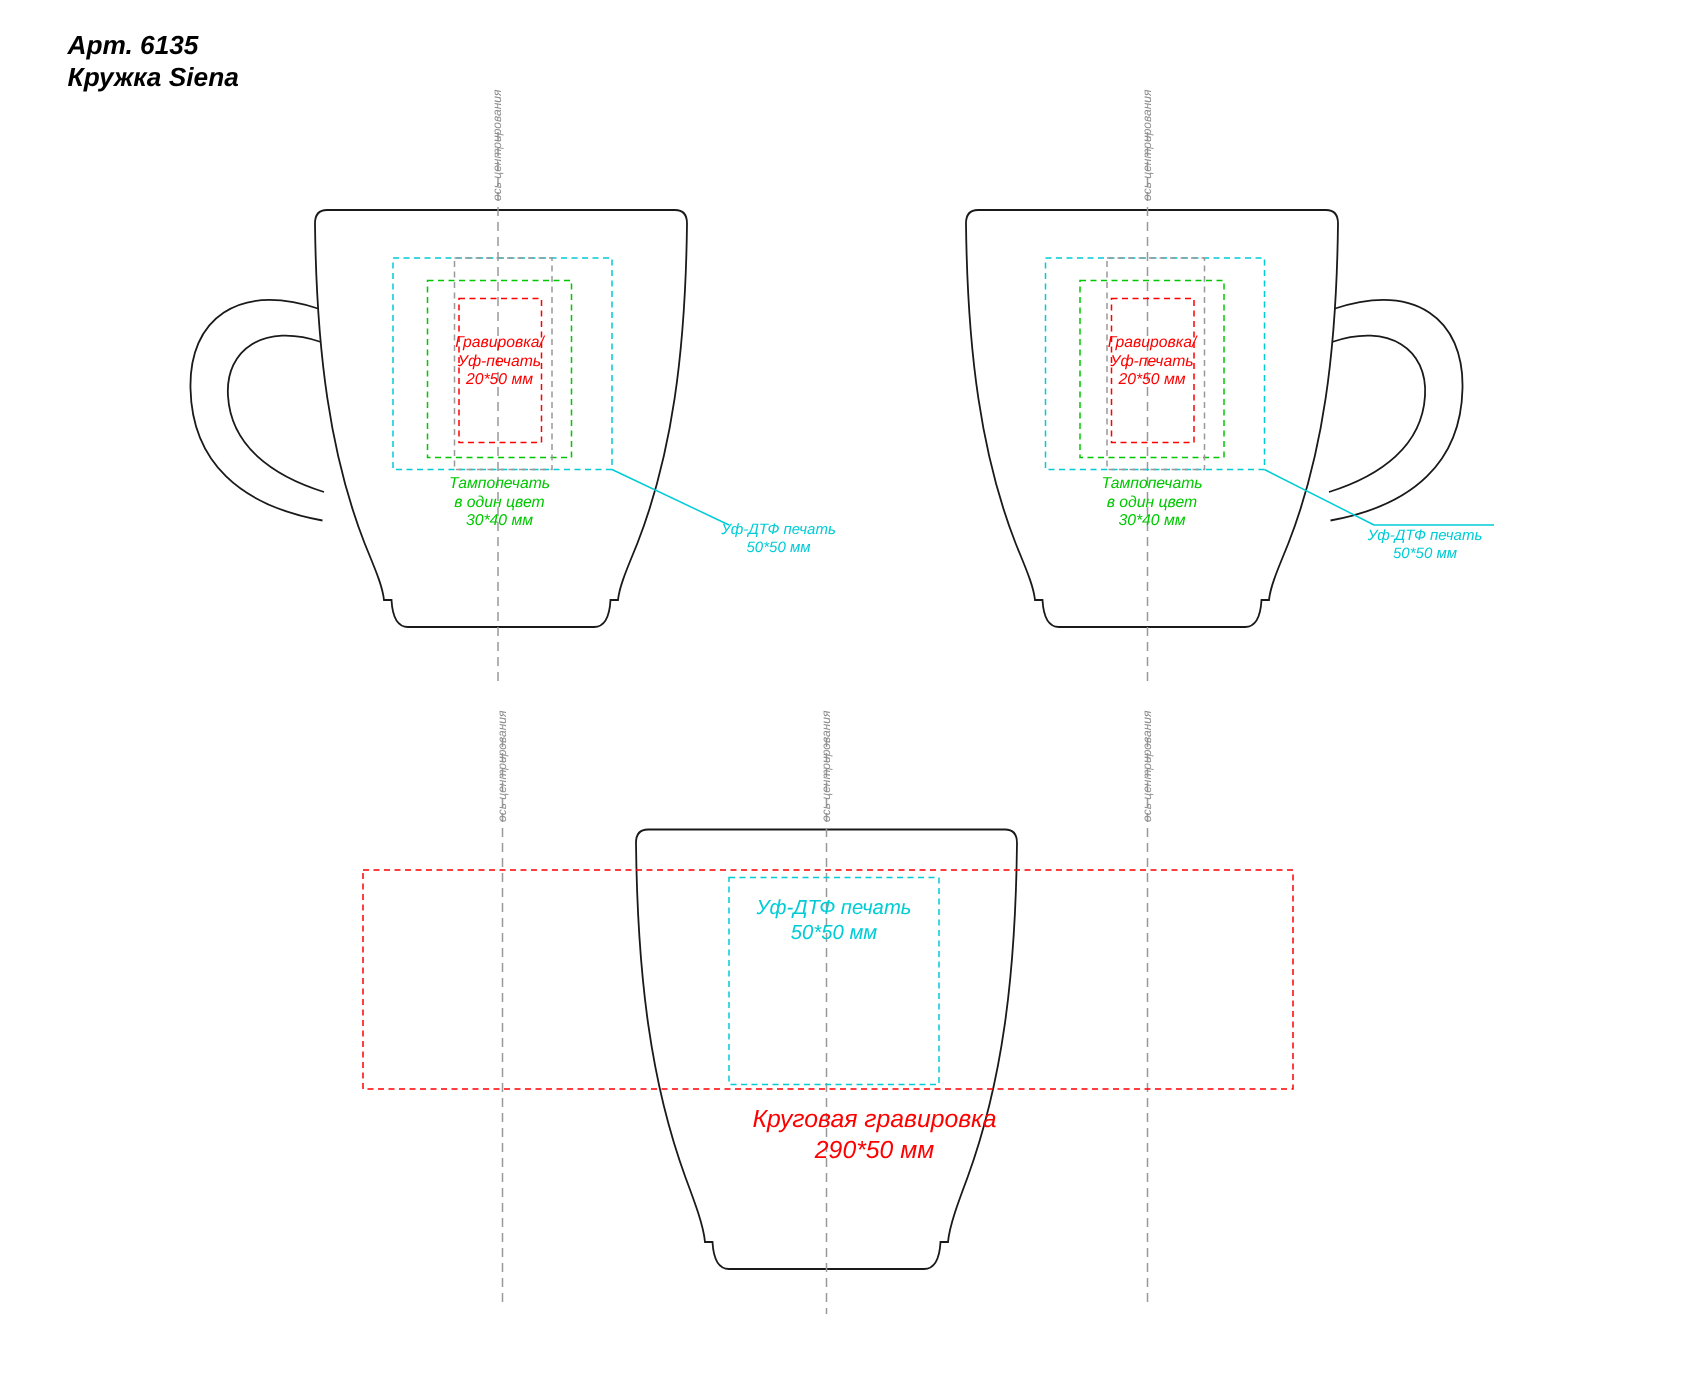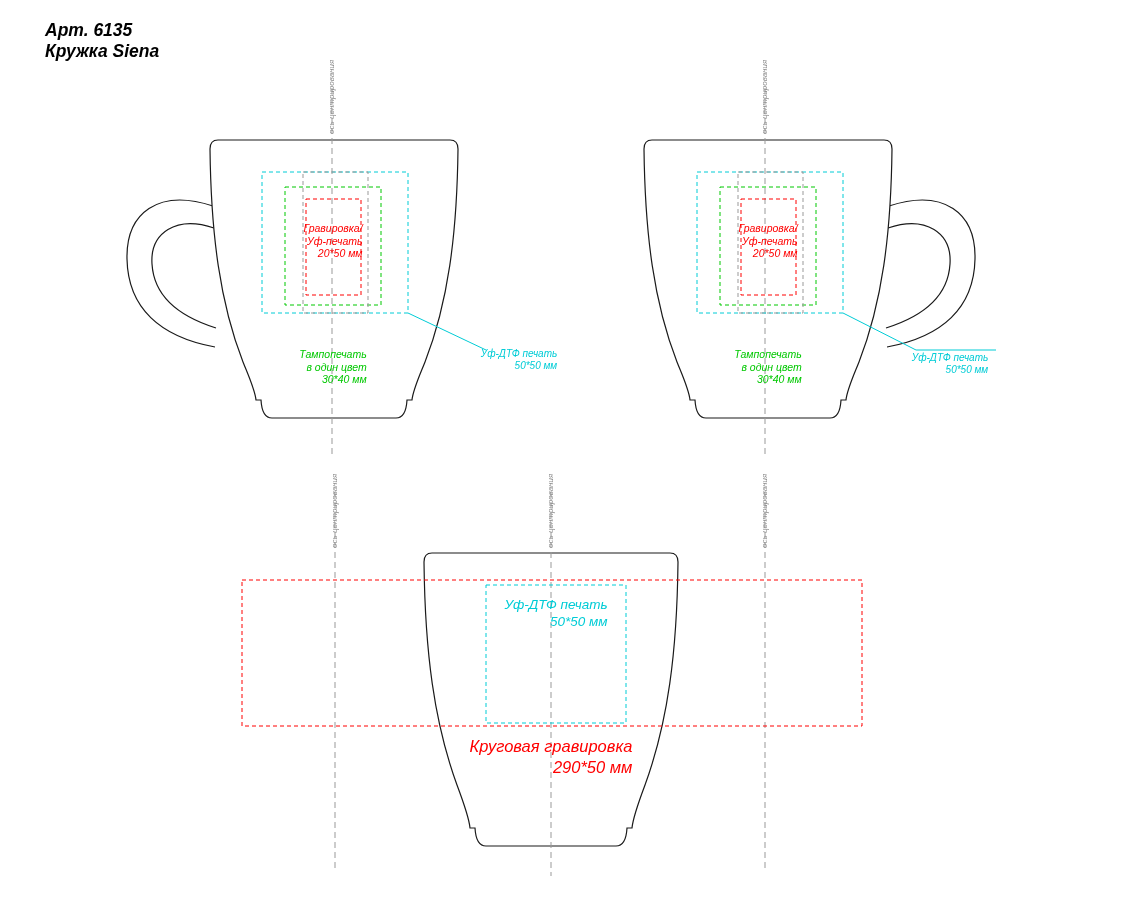--- a/index.html
+++ b/index.html
@@ -22,27 +22,27 @@
   .r-red   { fill: none; stroke: #ff0000; stroke-width: 1; stroke-dasharray: 4 3; }
   .leader  { stroke: #00ccd6; stroke-width: 1; fill: none; }
 
   .title {
     position: absolute; left: 45px; top: 20px;
     font-weight: bold; font-style: italic;
     font-size: 17.5px; line-height: 21px; color: #000000;
   }
   .label {
     position: absolute; transform: translateX(-50%);
-    text-align: right; font-style: italic; white-space: nowrap;
+    text-align: center; font-style: italic; white-space: nowrap;
   }
   .lbl-red      { color: #ff0000; font-size: 10.5px; line-height: 12.5px; }
-  .lbl-green    { color: #00c800; font-size: 10.5px; line-height: 12.5px; margin-top: 32px; }
+  .lbl-green    { color: #00c800; font-size: 10.5px; line-height: 12.5px; }
   .lbl-cyan-sm  { color: #00ccd6; font-size: 10px;   line-height: 12px; }
   .lbl-cyan-md  { color: #00ccd6; font-size: 13.5px; line-height: 17px; }
-  .lbl-red-lg   { color: #ff0000; font-size: 16.5px; line-height: 21px; }
+  .lbl-red-lg   { color: #ff0000; font-size: 16.5px; line-height: 21px; margin-left: 32px; }
 
   .axis-text {
     position: absolute;
     transform-origin: 0 0;
     transform: rotate(-90deg);
     font-size: 8px; font-style: italic;
     color: #8c8c8c; white-space: nowrap;
   }
 </style>
 </head>

